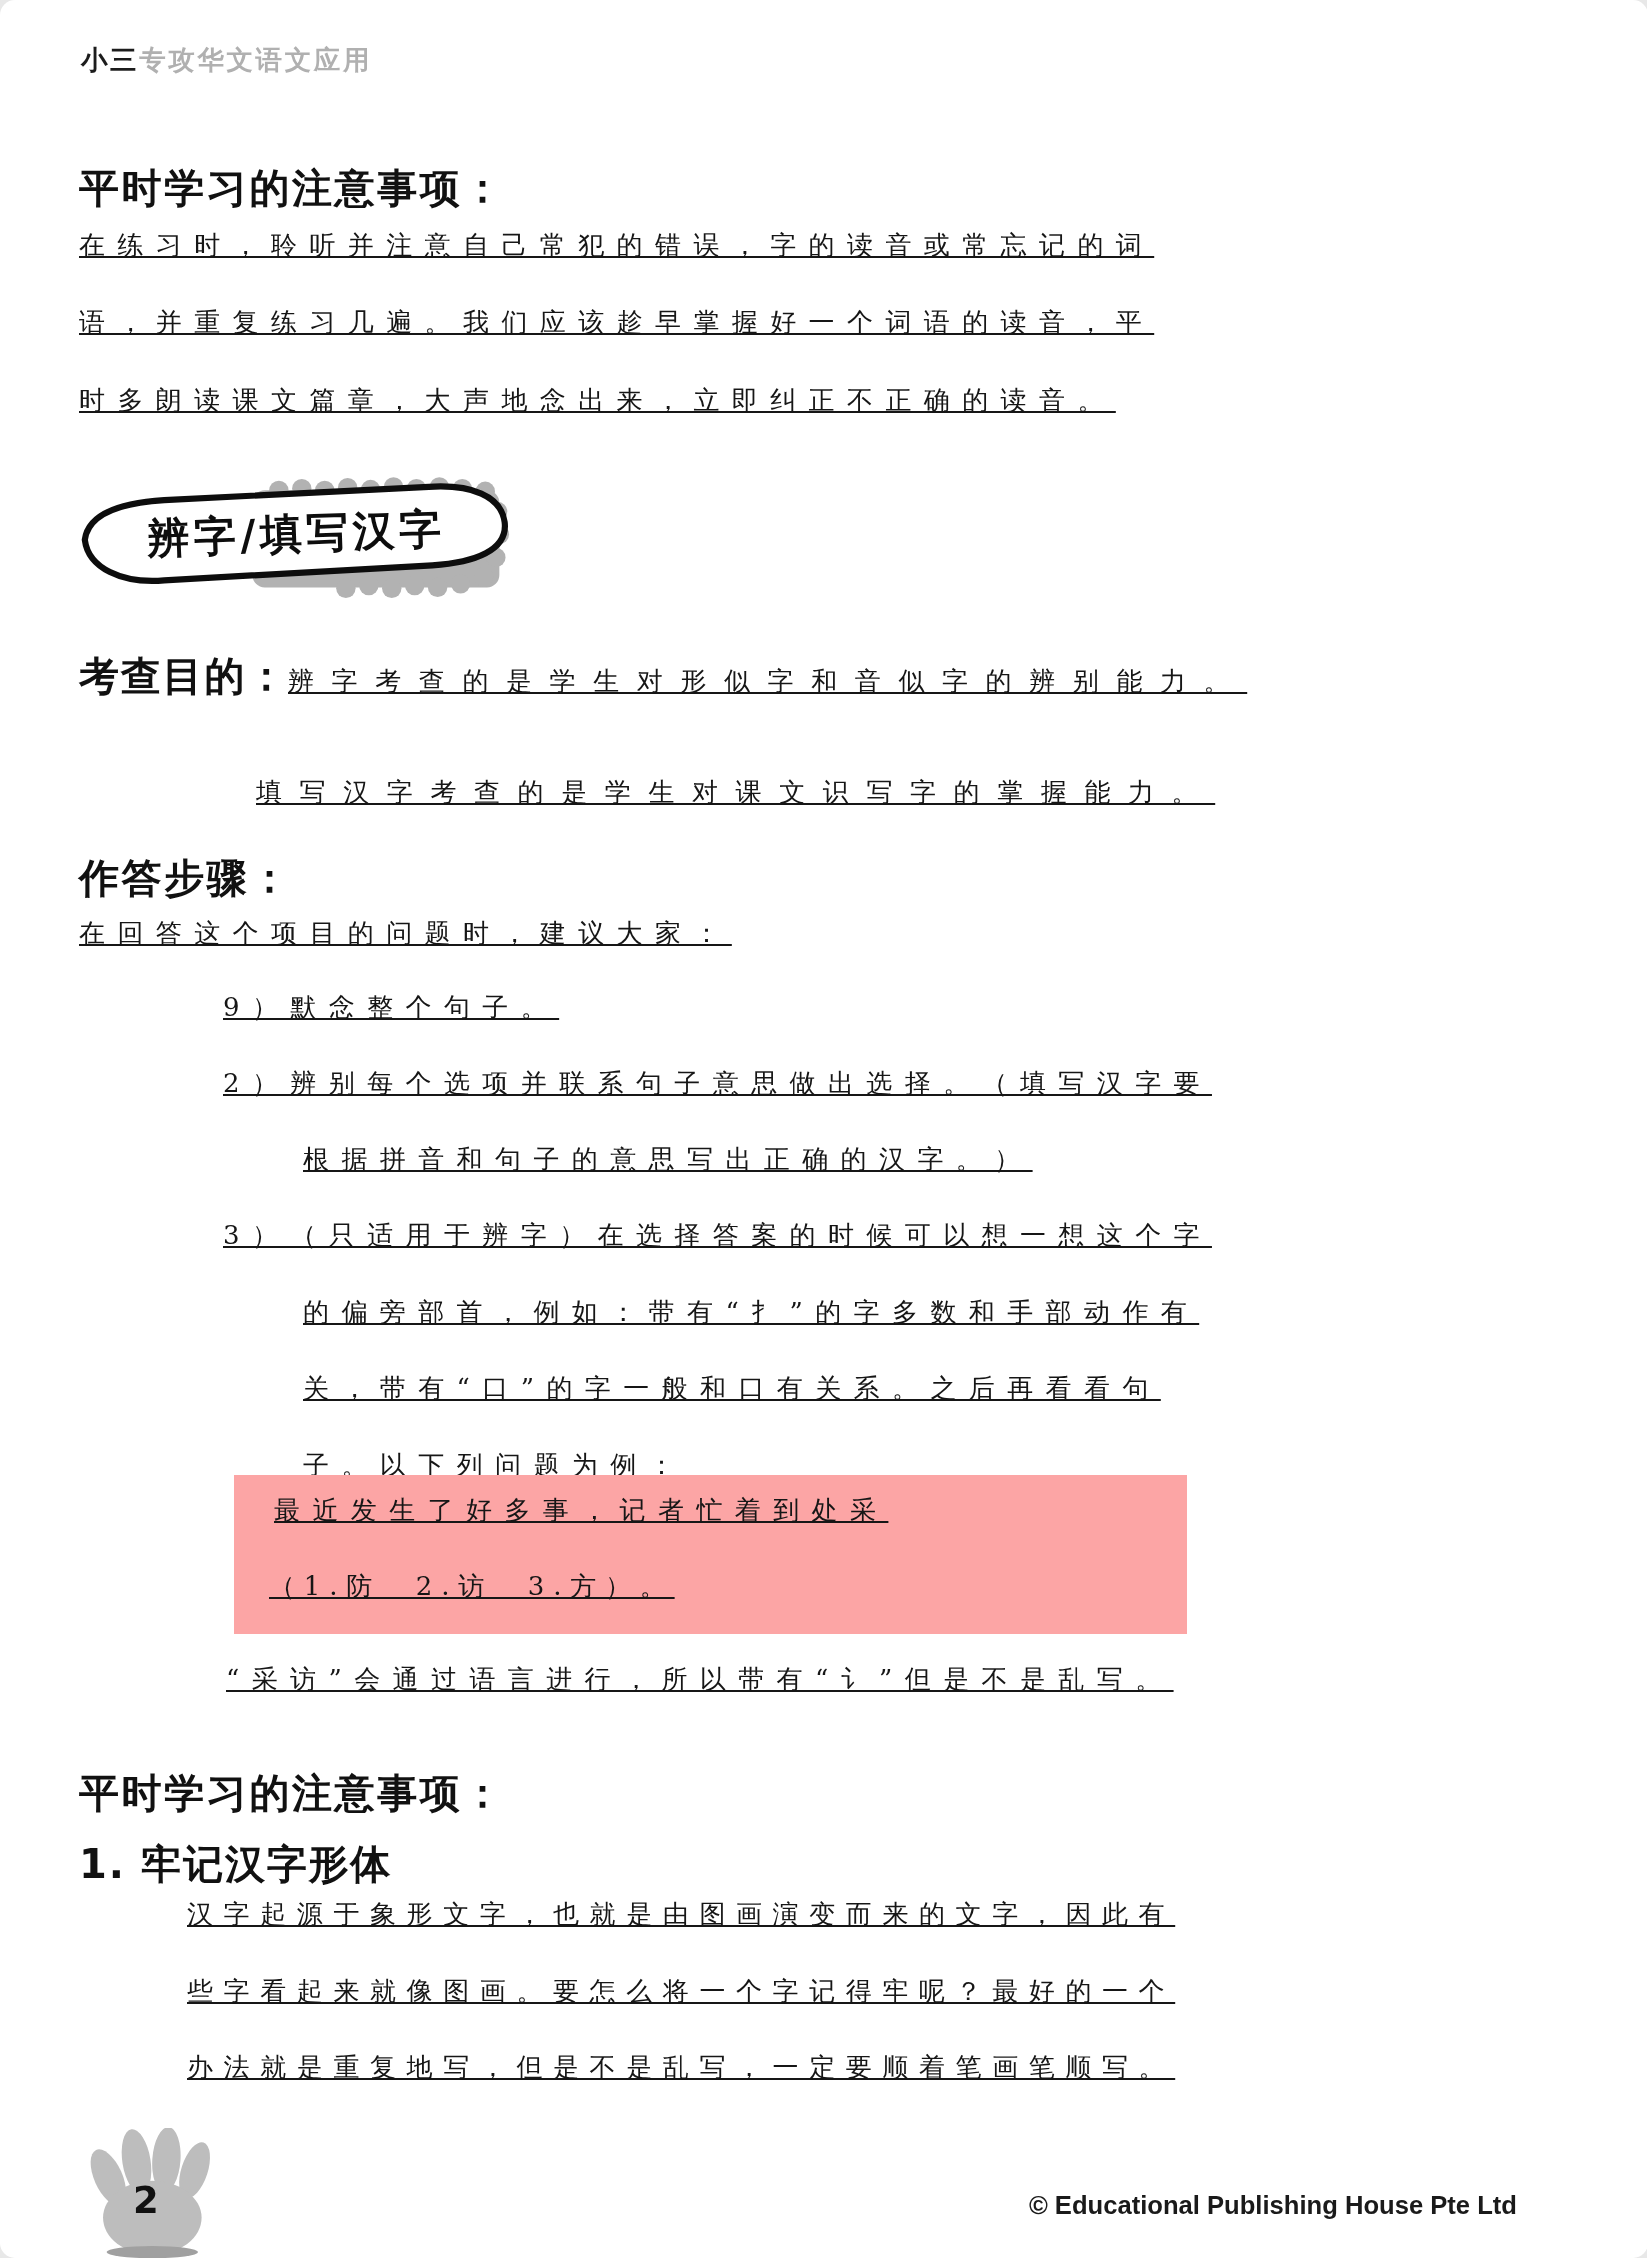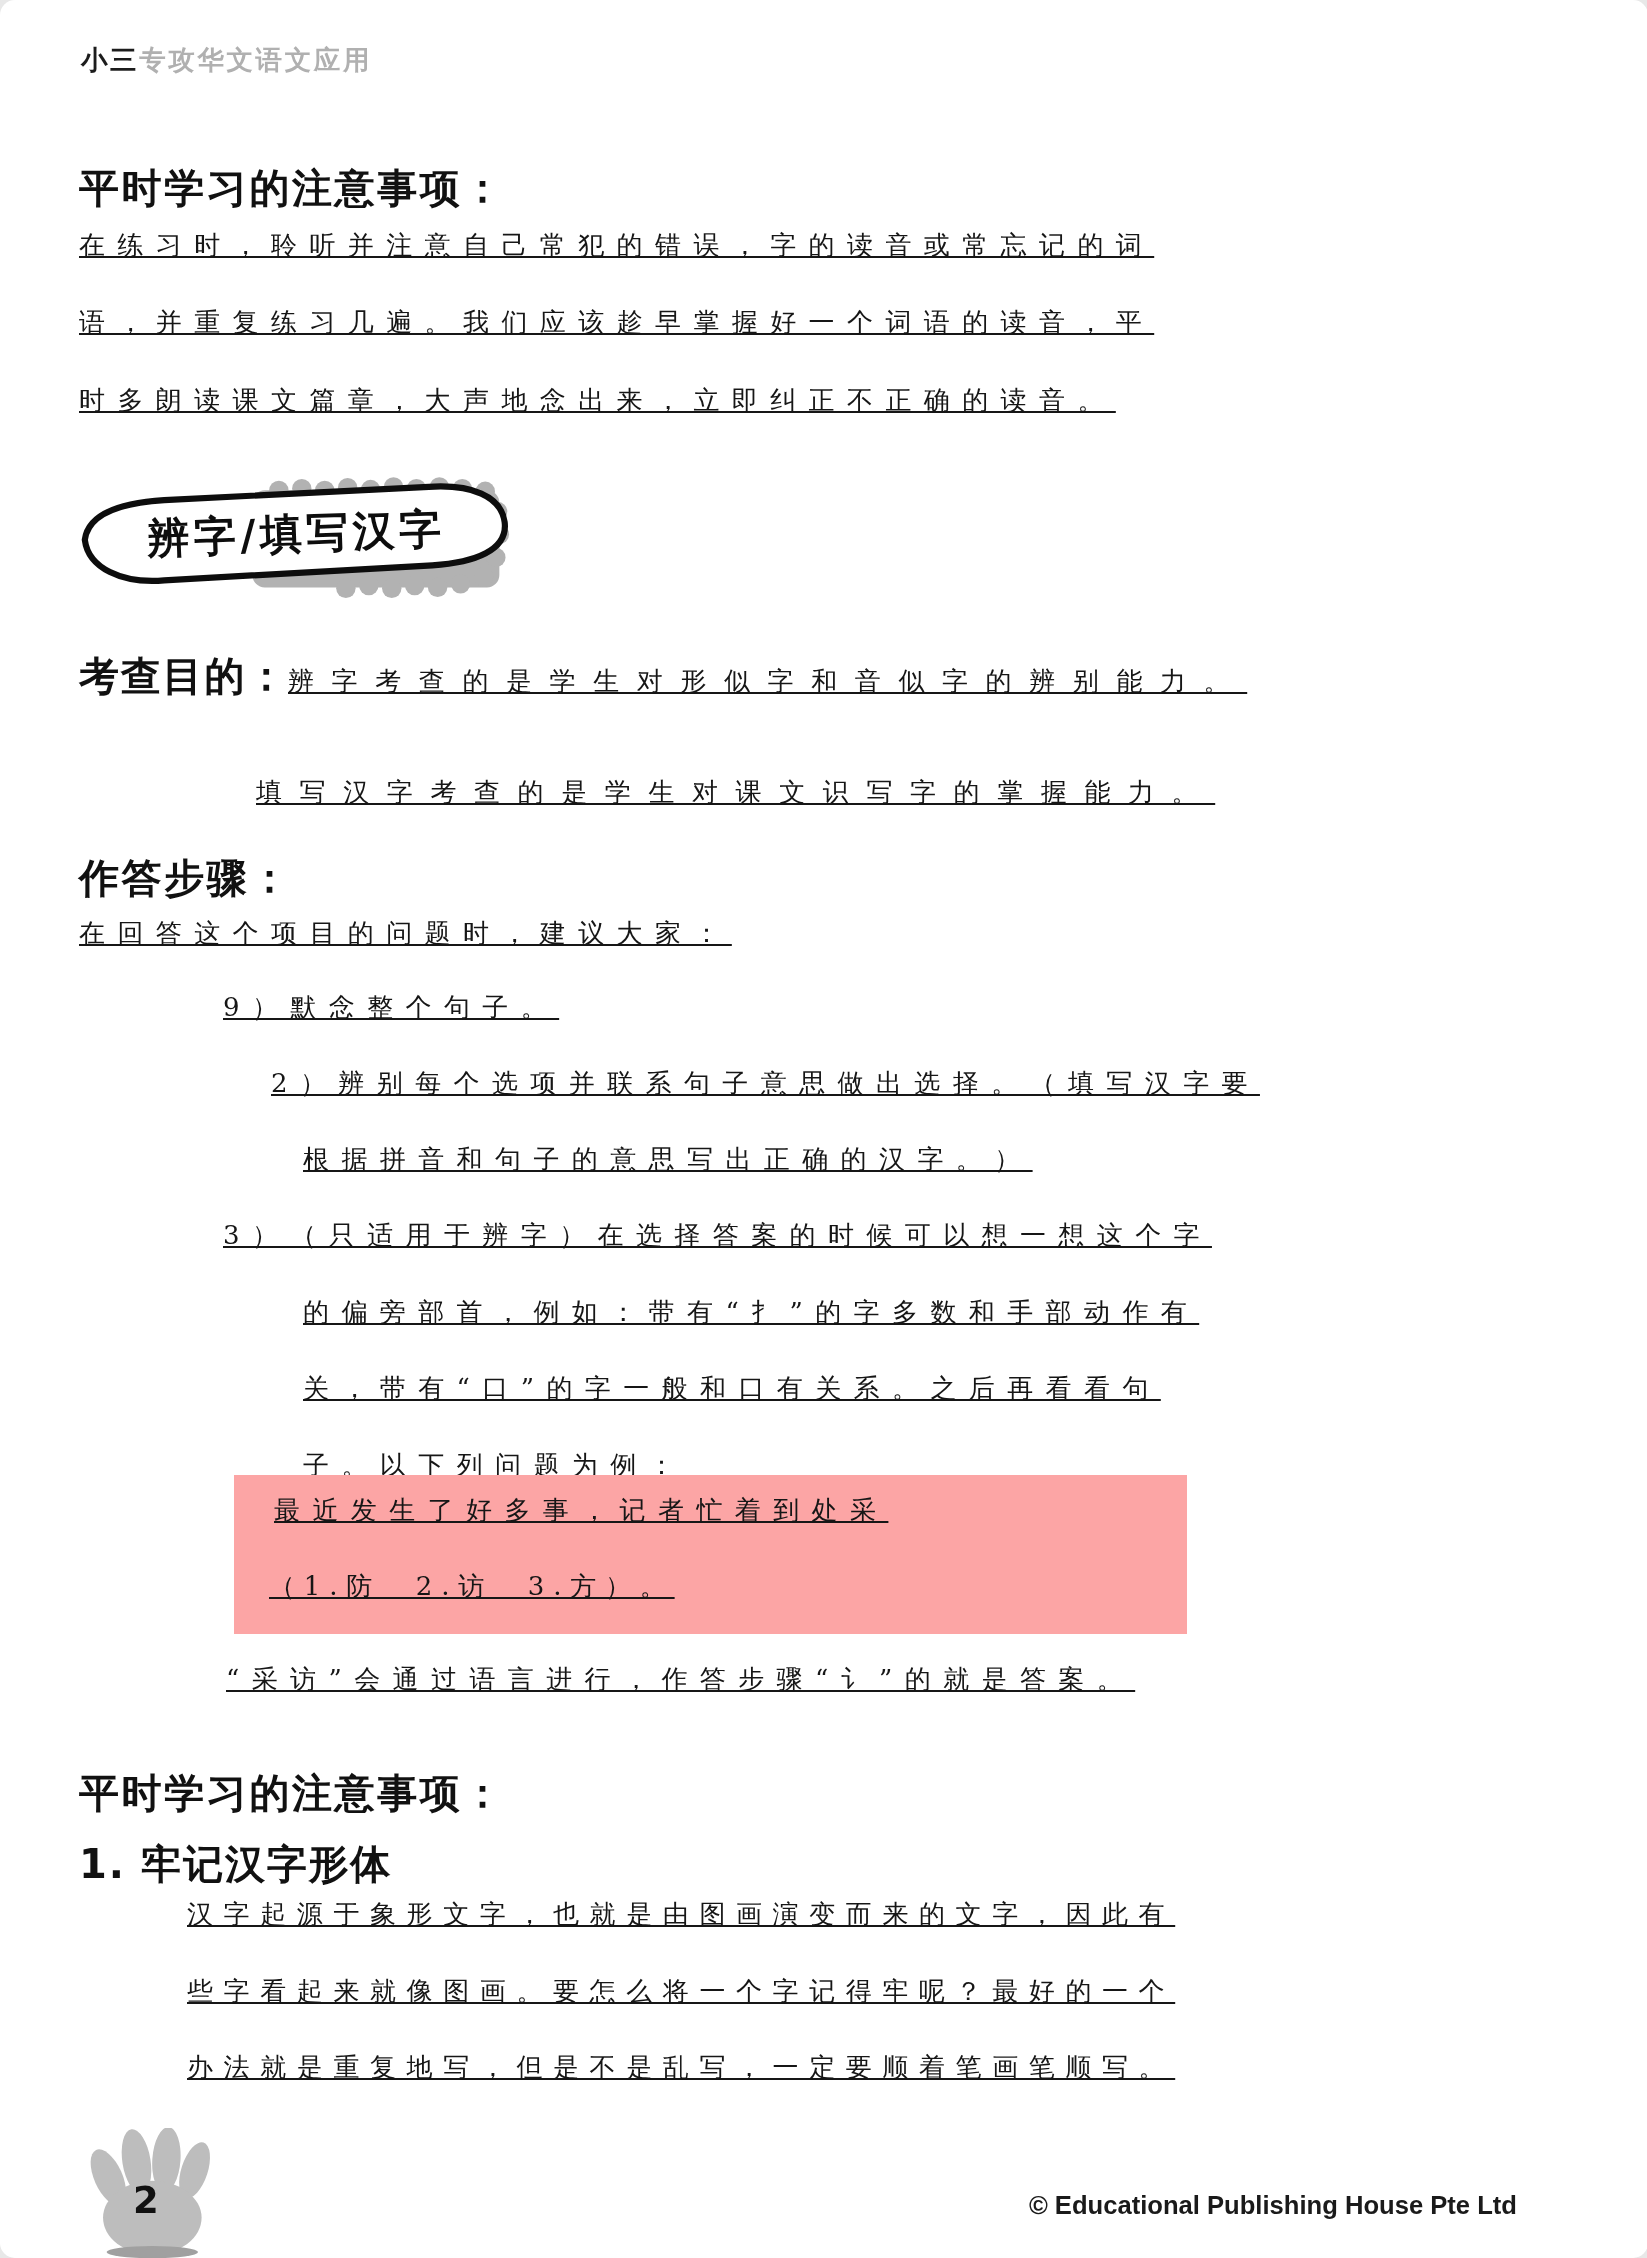--- a/index.html
+++ b/index.html
@@ -117,33 +117,33 @@
   <div class="abs badge-label">辨字/填写汉字</div>
 
   <div class="abs" style="left:79px;top:649px;white-space:nowrap;">
     <span class="purpose-label">考查目的：</span><span class="kai kai-wide">辨字考查的是学生对形似字和音似字的辨别能力。</span>
   </div>
   <div class="abs kai kai-wide" style="left:256px;top:775px;">填写汉字考查的是学生对课文识写字的掌握能力。</div>
 
   <div class="abs hei" style="left:79px;top:851px;">作答步骤：</div>
   <div class="abs kai" style="left:79px;top:916px;">在回答这个项目的问题时，建议大家：</div>
   <div class="abs kai" style="left:223px;top:990px;">9）默念整个句子。</div>
-  <div class="abs kai" style="left:223px;top:1066px;margin-left:48px;">2）辨别每个选项并联系句子意思做出选择。（填写汉字要</div>
+  <div class="abs kai" style="left:223px;top:1066px;">2）辨别每个选项并联系句子意思做出选择。（填写汉字要</div>
   <div class="abs kai" style="left:303px;top:1142px;">根据拼音和句子的意思写出正确的汉字。）</div>
   <div class="abs kai" style="left:223px;top:1218px;">3）（只适用于辨字）在选择答案的时候可以想一想这个字</div>
   <div class="abs kai" style="left:303px;top:1295px;">的偏旁部首，例如：带有“扌”的字多数和手部动作有</div>
   <div class="abs kai" style="left:303px;top:1371px;">关，带有“口”的字一般和口有关系。之后再看看句</div>
   <div class="abs kai" style="left:303px;top:1448px;">子。以下列问题为例：</div>
 
   <div class="abs example-box">
     <div class="abs kai" style="left:40px;top:17.6px;">最近发生了好多事，记者忙着到处采</div>
     <div class="abs kai" style="left:35px;top:94px;letter-spacing:8.8px;">（1.防　2.访　3.方）。</div>
   </div>
 
-  <div class="abs kai" style="left:226px;top:1662px;">“采访”会通过语言进行，作答步骤“讠”的就是答案。</div>
+  <div class="abs kai" style="left:226px;top:1662px;">“采访”会通过语言进行，所以带有“讠”但是不是乱写。</div>
 
   <div class="abs hei" style="left:79px;top:1766px;">平时学习的注意事项：</div>
   <div class="abs hei" style="left:79px;top:1837px;letter-spacing:1.8px;">1. 牢记汉字形体</div>
   <div class="abs kai kai-narrow" style="left:187px;top:1897px;">汉字起源于象形文字，也就是由图画演变而来的文字，因此有</div>
   <div class="abs kai kai-narrow" style="left:187px;top:1974px;">些字看起来就像图画。要怎么将一个字记得牢呢？最好的一个</div>
   <div class="abs kai kai-narrow" style="left:187px;top:2050px;">办法就是重复地写，但是不是乱写，一定要顺着笔画笔顺写。</div>
 
   <div class="abs" style="left:78px;top:2128px;width:168px;height:132px;">
     <svg width="168" height="132" viewBox="0 0 190 150">
       <g fill="#bdbdbd">

